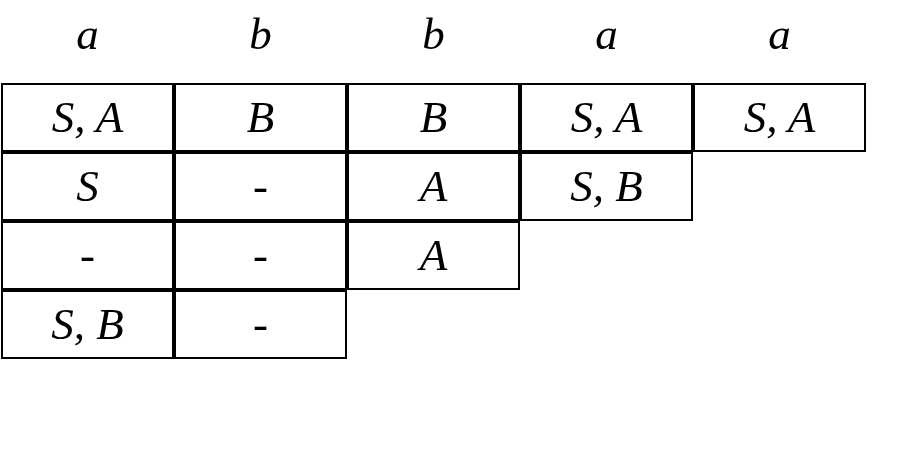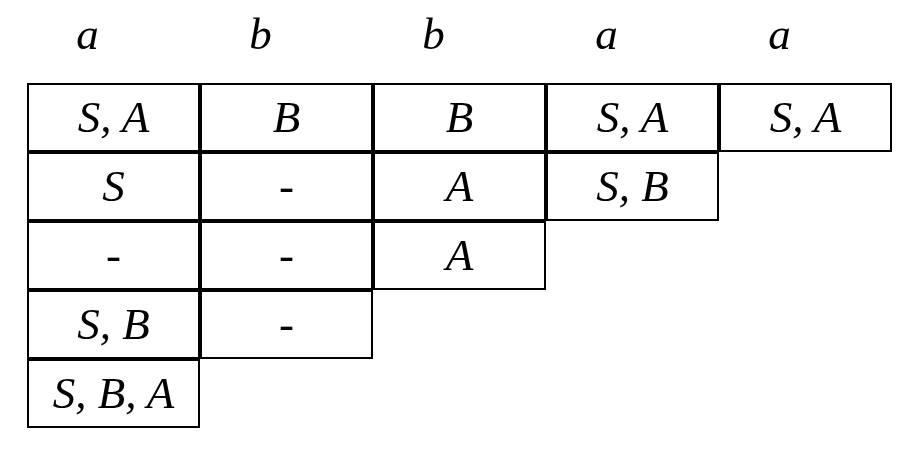--- a/index.html
+++ b/index.html
@@ -39,21 +39,20 @@
   }
   
   .grid {
     position: absolute;
     left: 1px;
     top: 83px;
   }
   .trow {
     display: flex;
     height: 69px;
-    margin-left: 26px;
   }
   .cell {
     width: 173px;
     box-sizing: border-box;
     border: 2.5px solid #000000;
     display: flex;
     align-items: center;
     justify-content: center;
     font-size: 45px;
     line-height: 1;
@@ -89,18 +88,15 @@
     </div>
     <div class="trow">
       <div class="cell">-</div>
       <div class="cell">-</div>
       <div class="cell">A</div>
     </div>
     <div class="trow">
       <div class="cell">S, B</div>
       <div class="cell">-</div>
     </div>
-    <div class="trow">
-      <div class="cell">S, B, A</div>
-    </div>
   </div>
 
 </div>
 
 </body></html>

